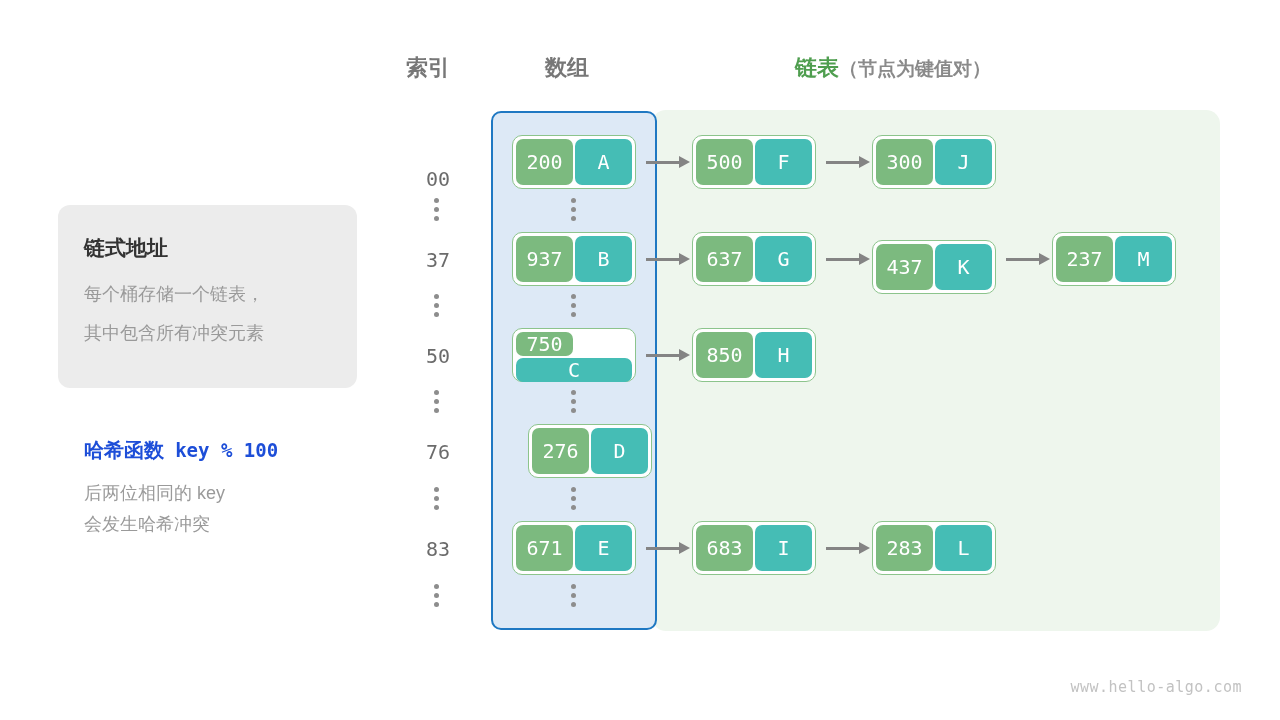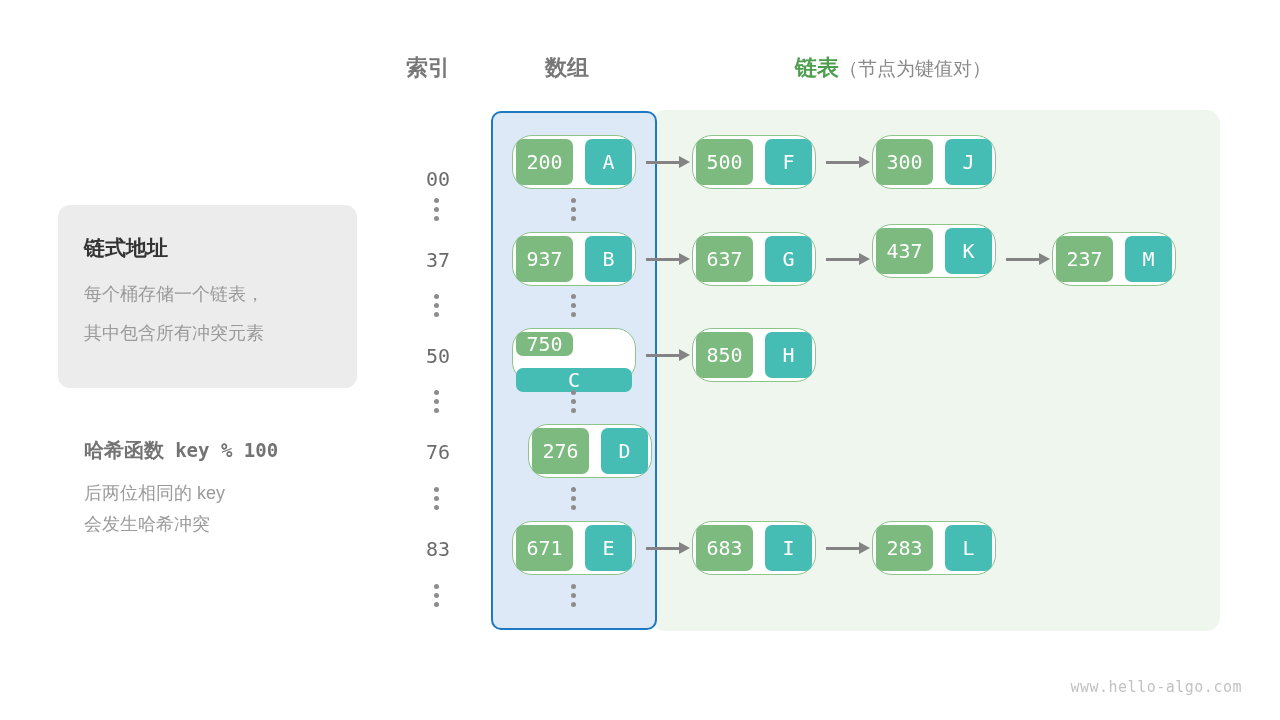--- a/index.html
+++ b/index.html
@@ -17,21 +17,21 @@
     font-size: 22px;
     font-weight: bold;
     color: #777777;
     white-space: nowrap;
   }
   #hdr-index { left: 406px; top: 53px; }
   #hdr-array { left: 545px; top: 53px; }
   #hdr-list  { left: 795px; top: 53px; color: #4f9e4f; }
   #hdr-list .sub {
     font-size: 19px;
-    font-weight: normal;
+    font-weight: bold;
     color: #8a8a8a;
   }
 
   
   #info-card {
     position: absolute;
     left: 58px; top: 205px;
     width: 299px; height: 183px;
     background: #ececec;
     border-radius: 12px;
@@ -42,21 +42,21 @@
   }
   #info-body {
     position: absolute; left: 26px; top: 70px;
     font-size: 18px; line-height: 39px; color: #9a9a9a;
     white-space: pre-line;
   }
 
   
   #hash-title {
     position: absolute; left: 84px; top: 437px;
-    font-size: 20px; font-weight: bold; color: #737373;
+    font-size: 20px; font-weight: bold; color: #1d4ed8;
     white-space: nowrap;
   }
   #hash-title .mono {
     font-family: "DejaVu Sans Mono", monospace;
     font-weight: bold;
     font-size: 19px;
   }
   #hash-body {
     position: absolute; left: 84px; top: 478px;
     font-size: 18px; line-height: 31px; color: #9a9a9a;
@@ -86,25 +86,25 @@
     font-family: "DejaVu Sans Mono", monospace;
     font-size: 20px;
     color: #6b6b6b;
   }
 
   
   .node {
     position: absolute;
     width: 124px; height: 54px;
     border: 1.5px solid #8cc48c;
-    border-radius: 20px;
+    border-radius: 10px;
     background: #ffffff;
     display: flex;
     padding: 3px;
-    gap: 12px;
+    gap: 2px;
   }
   .node .key, .node .val {
     display: flex;
     align-items: center;
     justify-content: center;
     font-family: "DejaVu Sans Mono", monospace;
     font-size: 20px;
     color: #ffffff;
     border-radius: 7px;
   }
@@ -212,21 +212,21 @@
         <div class="head"></div>
       </div>
       <div class="node" style="left: 692px; top: 232px;">
         <div class="key">637</div>
         <div class="val">G</div>
       </div>
       <div class="arrow" style="left: 826px; top: 250px; width: 44px;">
         <div class="shaft"></div>
         <div class="head"></div>
       </div>
-      <div class="node" style="left: 872px; top: 224px;">
+      <div class="node" style="left: 872px; top: 240px;">
         <div class="key">437</div>
         <div class="val">K</div>
       </div>
       <div class="arrow" style="left: 1006px; top: 250px; width: 44px;">
         <div class="shaft"></div>
         <div class="head"></div>
       </div>
       <div class="node" style="left: 1052px; top: 232px;">
         <div class="key">237</div>
         <div class="val">M</div>

